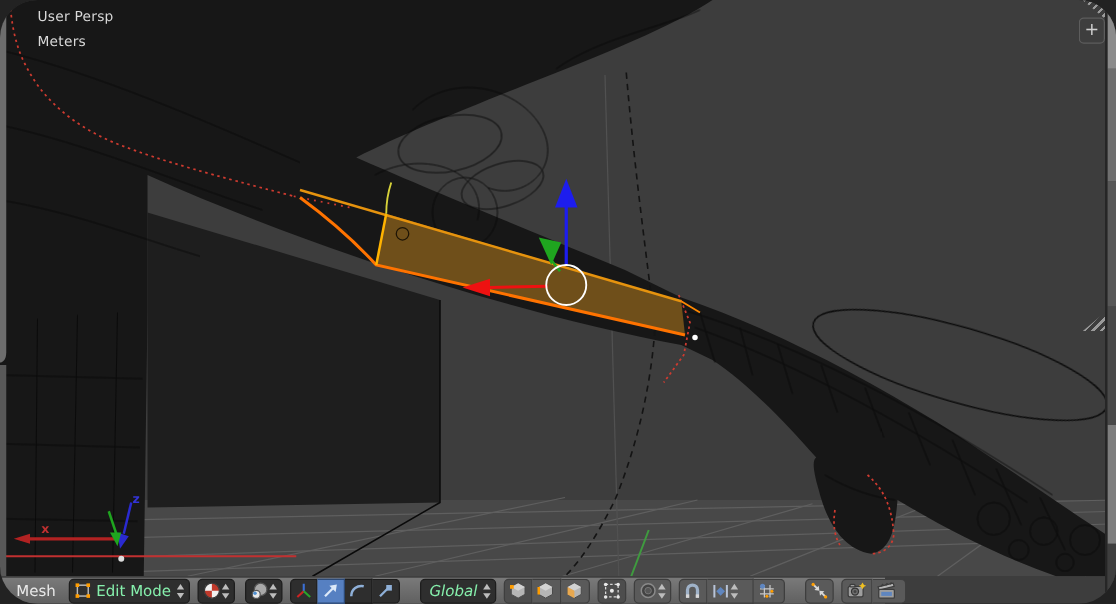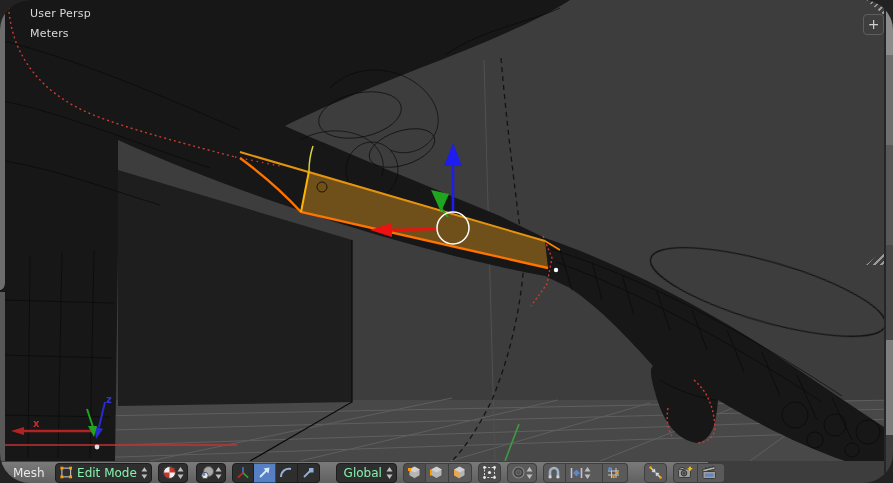--- a/index.html
+++ b/index.html
@@ -33,21 +33,21 @@
   .menu-label{font-size:12px;color:#e9e9e9;margin-left:13px;margin-right:10px;}
   .btn{height:20px;background:#2e2e2e;border:1px solid #1d1d1d;border-radius:4px;
       display:flex;align-items:center;box-sizing:border-box;padding:0 3px;}
   .btn.light{background:#5a5a5a;border-color:#3e3e3e;}
   .btn.active{background:#5680c2;border-color:#2d4a76;}
   .btn .lbl{font-size:12px;color:#86efac;padding:0 4px;white-space:nowrap;}
   .grp{display:flex;}
   .grp .btn{border-radius:0;border-left-width:0;}
   .grp .btn:first-child{border-radius:4px 0 0 4px;border-left-width:1px;}
   .grp .btn:last-child{border-radius:0 4px 4px 0;}
-  .sp6{margin-left:6px;} .sp8{margin-left:8px;} .sp4{margin-left:16px;}
+  .sp6{margin-left:6px;} .sp8{margin-left:8px;} .sp4{margin-left:16px;font-style:italic;}
   .flexfill{flex:1;}
 </style>
 </head>
 <body>
 
 <div class="app">
 
   <div class="viewport">
     <svg class="scene" width="893" height="461" viewBox="0 0 893 461">
 

